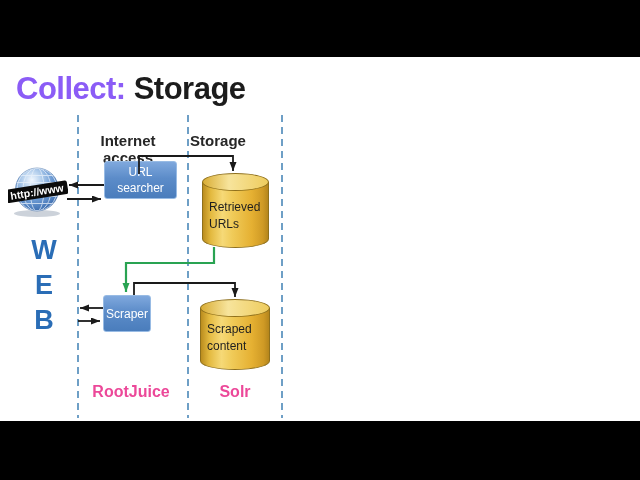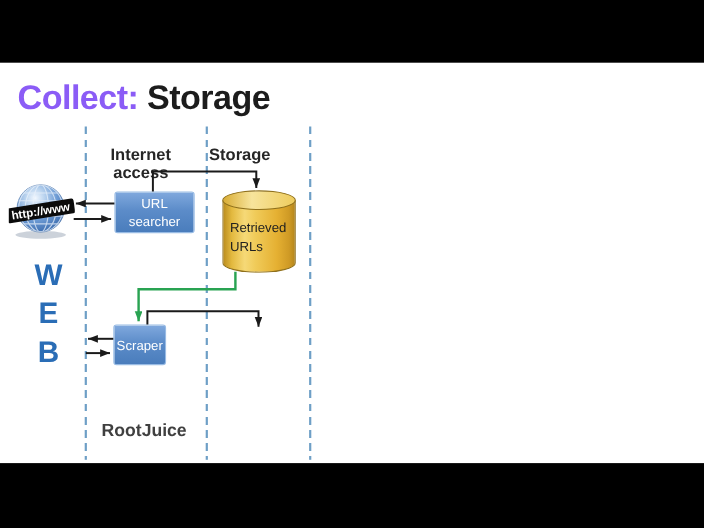--- a/index.html
+++ b/index.html
@@ -33,42 +33,42 @@
   .web-letter { position:absolute; left:0; width:28px; font-size:27px; font-weight:700; color:#2a6db6; line-height:1; text-align:center; }
   .web-w { top:180px; } .web-e { top:215px; } .web-b { top:250px; }
 
   .bluebox {
     position:absolute; border:1px solid #98bbe4; border-radius:3px;
     background:linear-gradient(180deg,#7fa8dd 0%,#5c8cc9 45%,#4a7dbc 100%);
     color:#ffffff; font-size:12px; text-align:center;
     display:flex; flex-direction:column; justify-content:center; align-items:center;
     box-sizing:border-box; line-height:16px;
   }
-  .box-url { left:104px; top:117px; width:73px; height:38px; }
+  .box-url { left:104px; top:104px; width:73px; height:38px; }
   .box-scraper { left:103px; top:238px; width:48px; height:37px; }
 
   .cylinder { position:absolute; }
   .cyl-urls { left:202px; top:116px; width:67px; height:75px;border-radius:26px; }
   .cyl-content { left:200px; top:242px; width:70px; height:71px; }
   .cyl-body {
     position:absolute; left:0; right:0; top:9px; bottom:0; box-sizing:border-box;
     background:linear-gradient(90deg,#bb8d1e 0%,#e3b93f 12%,#f6d977 30%,#f0cb59 45%,#e5b032 75%,#cf9a25 92%,#b5861c 100%);
     border:1px solid #8f701c; border-top:none;
     border-radius:0 0 50% 50% / 0 0 9px 9px;
   }
   .cyl-top {
     position:absolute; left:0; right:0; top:0; height:18px; box-sizing:border-box;
     background:linear-gradient(90deg,#d9ad35 0%,#f7e49c 40%,#eecc5e 100%);
     border:1px solid #8f701c; border-radius:50%;
   }
   .cyl-text { position:absolute; left:7px; font-size:12px; line-height:17px; color:#1f1f1f; z-index:2; }
   .cyl-urls .cyl-text { top:26px; }
   .cyl-content .cyl-text { top:22px; }
 
-  .footer-label { position:absolute; top:326px; font-size:16px; font-weight:700; color:#404040; text-align:center; }
+  .footer-label { position:absolute; top:326px; font-size:16px; font-weight:700; color:#ec4899; text-align:center; }
   .f-rootjuice { left:81px; width:100px; }
   .f-solr { left:195px; width:80px; }
 
   .overlay { position:absolute; left:0; top:0; width:640px; height:364px; pointer-events:none; }
 </style>
 </head>
 <body>
 
 <div class="bar bar-top"></div>
 <div class="bar bar-bottom"></div>
@@ -133,34 +133,43 @@
     <div class="cyl-text">
       <div>Retrieved</div>
       <div>URLs</div>
     </div>
   </div>
 
   <div class="bluebox box-scraper">
     <span>Scraper</span>
   </div>
 
+  <div class="cylinder cyl-content">
+    <div class="cyl-body"></div>
+    <div class="cyl-top"></div>
+    <div class="cyl-text">
+      <div>Scraped</div>
+      <div>content</div>
+    </div>
+  </div>
 
   <svg class="overlay" viewBox="0 0 640 364">
     <defs>
       <marker id="mBlack" markerWidth="10" markerHeight="8" refX="9" refY="3.5" orient="auto" markerUnits="userSpaceOnUse">
         <path d="M0,0 L9,3.5 L0,7 Z" fill="#1a1a1a"></path>
       </marker>
       <marker id="mGreen" markerWidth="10" markerHeight="8" refX="9" refY="3.5" orient="auto" markerUnits="userSpaceOnUse">
         <path d="M0,0 L9,3.5 L0,7 Z" fill="#29a352"></path>
       </marker>
     </defs>
     <path d="M139,117 L139,99 L233,99 L233,114" fill="none" stroke="#1a1a1a" stroke-width="1.8" marker-end="url(#mBlack)"></path>
     <path d="M104,128 L69,128" fill="none" stroke="#1a1a1a" stroke-width="1.8" marker-end="url(#mBlack)"></path>
     <path d="M67,142 L101,142" fill="none" stroke="#1a1a1a" stroke-width="1.8" marker-end="url(#mBlack)"></path>
     <path d="M214,190 L214,206 L126,206 L126,235" fill="none" stroke="#29a352" stroke-width="2.2" marker-end="url(#mGreen)"></path>
     <path d="M134,238 L134,226 L235,226 L235,240" fill="none" stroke="#1a1a1a" stroke-width="1.8" marker-end="url(#mBlack)"></path>
     <path d="M103,251 L80,251" fill="none" stroke="#1a1a1a" stroke-width="1.8" marker-end="url(#mBlack)"></path>
     <path d="M78,264 L100,264" fill="none" stroke="#1a1a1a" stroke-width="1.8" marker-end="url(#mBlack)"></path>
   </svg>
 
   <div class="footer-label f-rootjuice">RootJuice</div>
+  <div class="footer-label f-solr">Solr</div>
 
 </div>
 
 </body></html>

